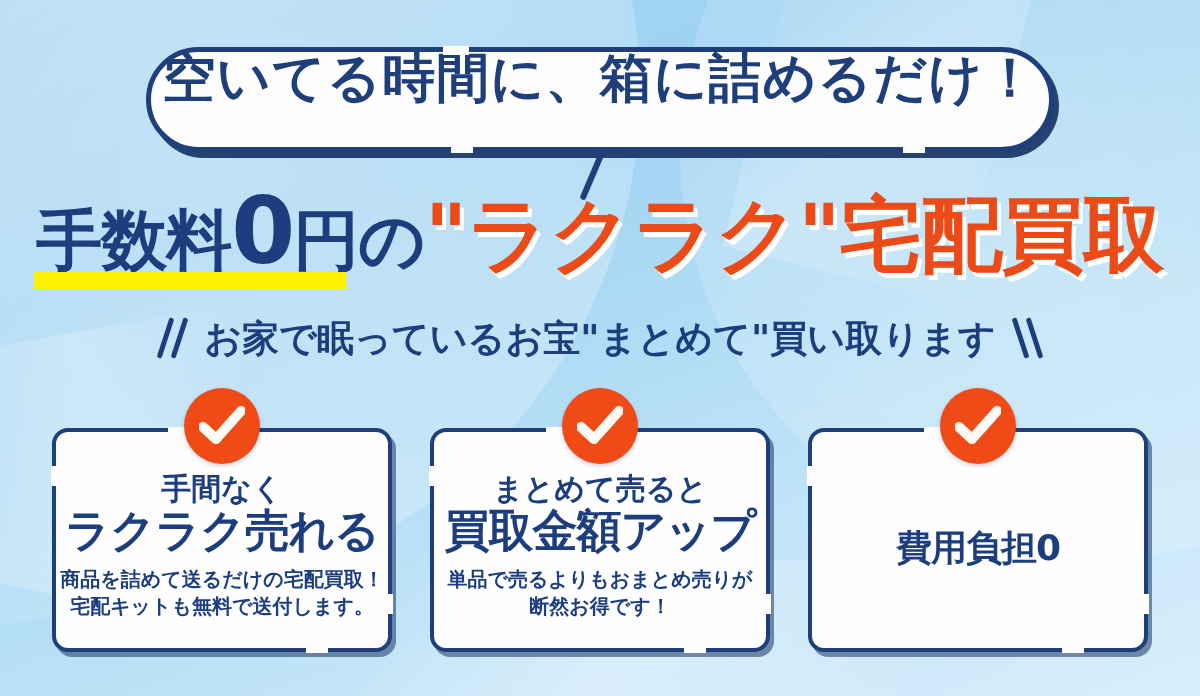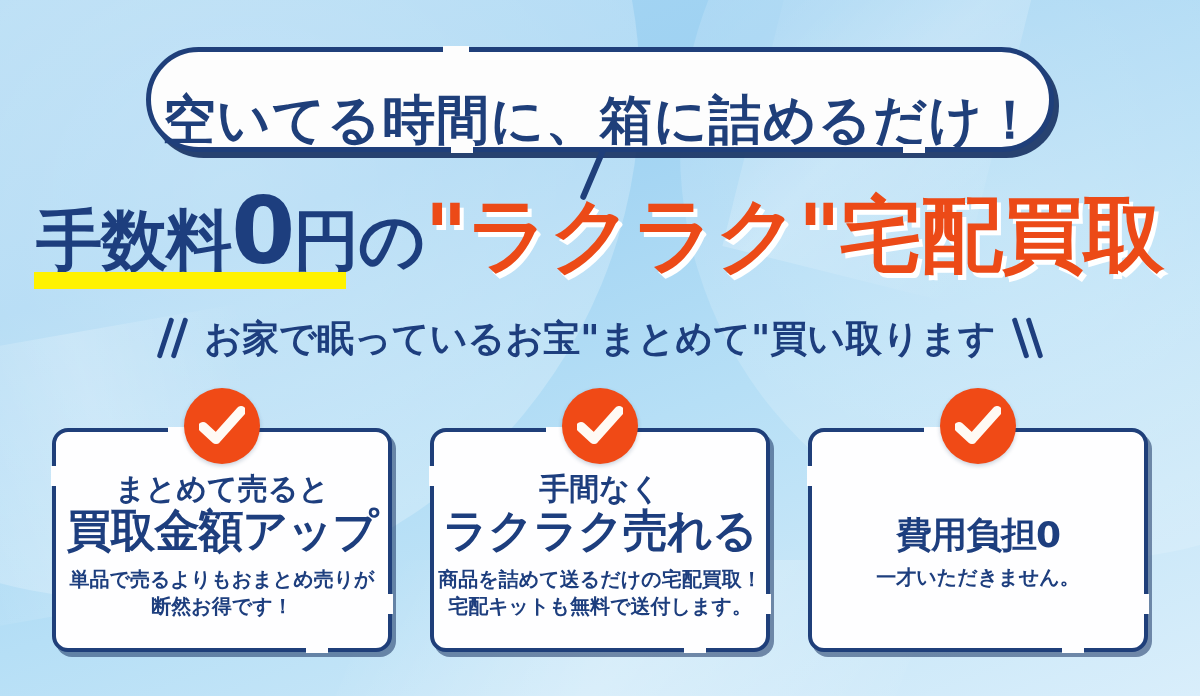--- a/index.html
+++ b/index.html
@@ -75,21 +75,21 @@
     height: 105px;
   }
   .bubble {
     position: absolute;
     inset: 0;
     background: #fdfdfd;
     border: 5px solid #1f3f7a;
     border-radius: 54px;
     box-shadow: 5px 6px 0 rgba(26,52,100,0.92);
     display: flex;
-    align-items: flex-end;
+    align-items: flex-start;
     justify-content: center;
   }
   .bubble-text {
     font-size: 53px;
     font-weight: bold;
     color: #1f3f7a;
     letter-spacing: 1px;
     line-height: 1;
     white-space: nowrap;
     transform: translateY(-1px);
@@ -320,56 +320,55 @@
     <div class="card">
       <span class="card-gap g-left"></span>
       <span class="card-gap g-top"></span>
       <span class="card-gap g-bot"></span>
       <span class="card-gap g-right"></span>
       <span class="badge">
         <svg width="46" height="40" viewBox="0 0 46 40" aria-hidden="true">
           <path d="M4 21 L17 33 L42 5" fill="none" stroke="#fffaf4" stroke-width="10" stroke-linecap="round" stroke-linejoin="round"></path>
         </svg>
       </span>
-      <span class="card-eyebrow">まとめて売ると</span>
-      <span class="card-title">買取金額アップ</span>
+      <span class="card-eyebrow">手間なく</span>
+      <span class="card-title">ラクラク売れる</span>
       <span class="card-desc">
-        <span>単品で売るよりもおまとめ売りが</span>
-        <span class="l2">断然お得です！</span>
+        <span>商品を詰めて送るだけの宅配買取！</span>
+        <span class="l2">宅配キットも無料で送付します。</span>
       </span>
     </div>
 
     <div class="card">
       <span class="card-gap g-left"></span>
       <span class="card-gap g-top"></span>
       <span class="card-gap g-bot"></span>
       <span class="card-gap g-right"></span>
       <span class="badge">
         <svg width="46" height="40" viewBox="0 0 46 40" aria-hidden="true">
           <path d="M4 21 L17 33 L42 5" fill="none" stroke="#fffaf4" stroke-width="10" stroke-linecap="round" stroke-linejoin="round"></path>
         </svg>
       </span>
-      <span class="card-eyebrow">手間なく</span>
-      <span class="card-title">ラクラク売れる</span>
+      <span class="card-eyebrow">まとめて売ると</span>
+      <span class="card-title">買取金額アップ</span>
       <span class="card-desc">
-        <span>商品を詰めて送るだけの宅配買取！</span>
-        <span class="l2">宅配キットも無料で送付します。</span>
+        <span>単品で売るよりもおまとめ売りが</span>
+        <span class="l2">断然お得です！</span>
       </span>
     </div>
 
     <div class="card">
       <span class="card-gap g-left"></span>
       <span class="card-gap g-top"></span>
       <span class="card-gap g-bot"></span>
       <span class="card-gap g-right"></span>
       <span class="badge">
         <svg width="46" height="40" viewBox="0 0 46 40" aria-hidden="true">
           <path d="M4 21 L17 33 L42 5" fill="none" stroke="#fffaf4" stroke-width="10" stroke-linecap="round" stroke-linejoin="round"></path>
         </svg>
       </span>
       <span class="card-title solo">費用負担0</span>
       <span class="card-desc">
-        <span class="l2">一才いただきません。</span>
       </span>
     </div>
 
   </div>
 </div>
 
 </body></html>

